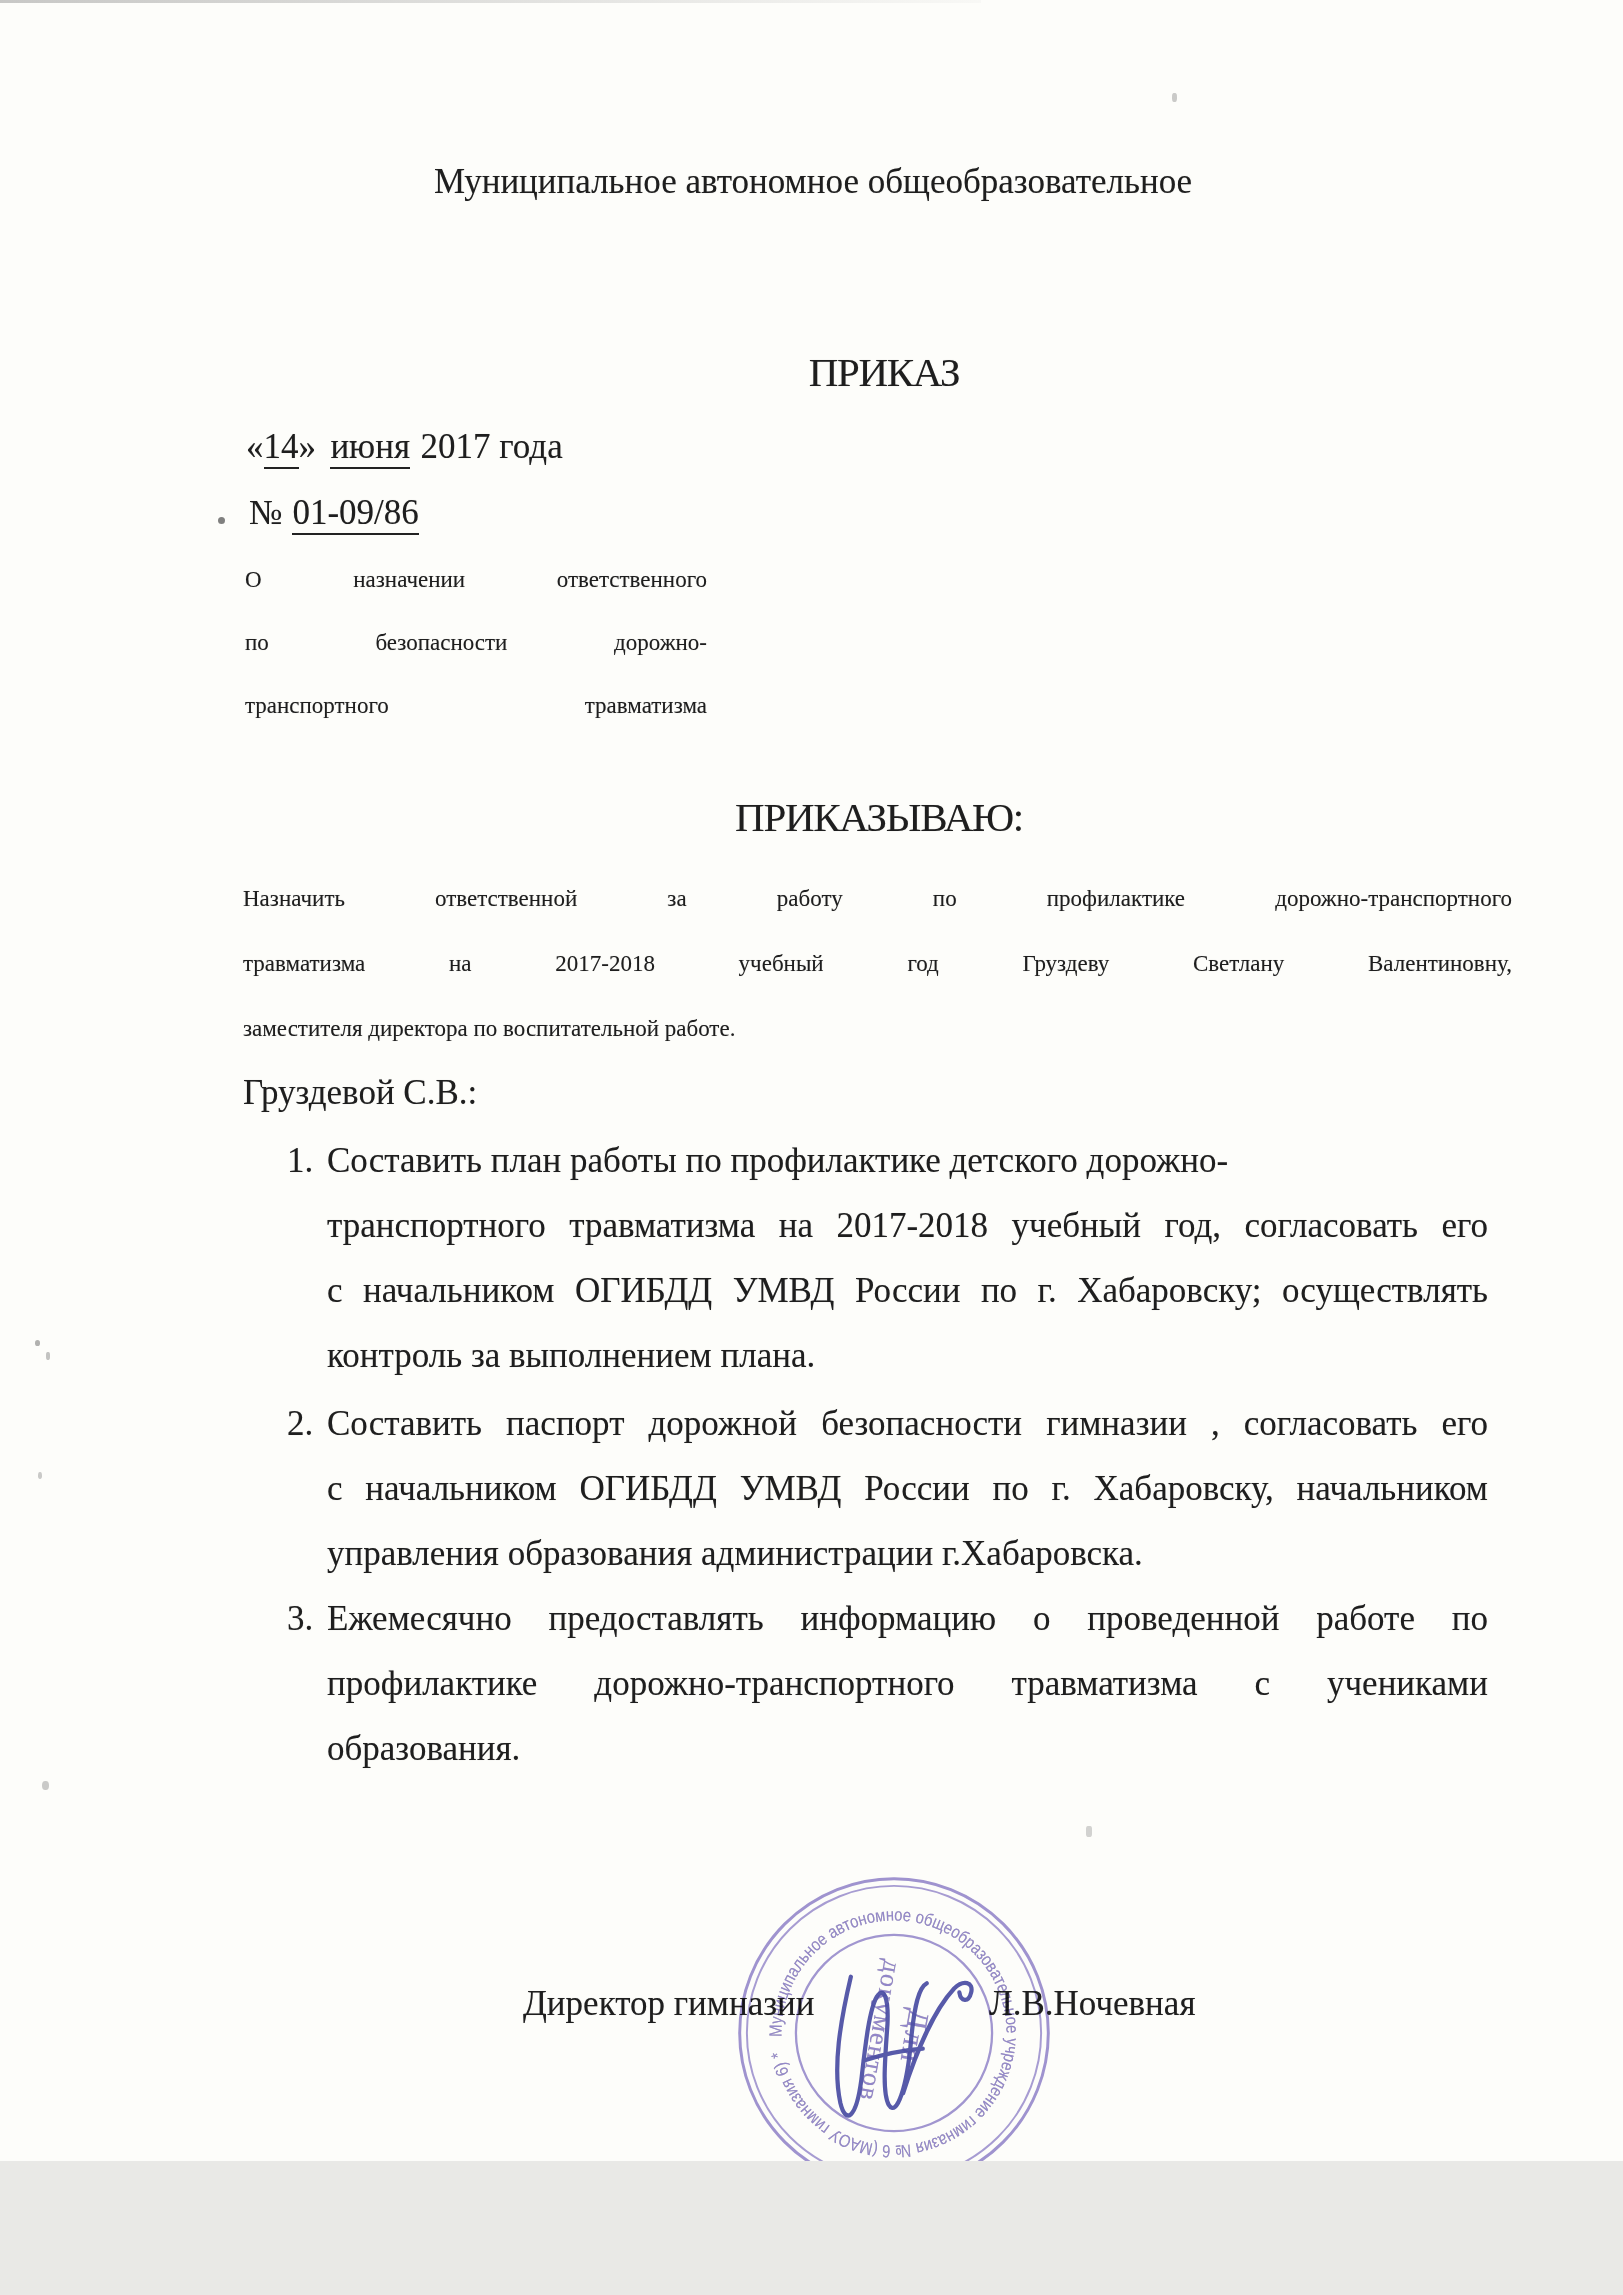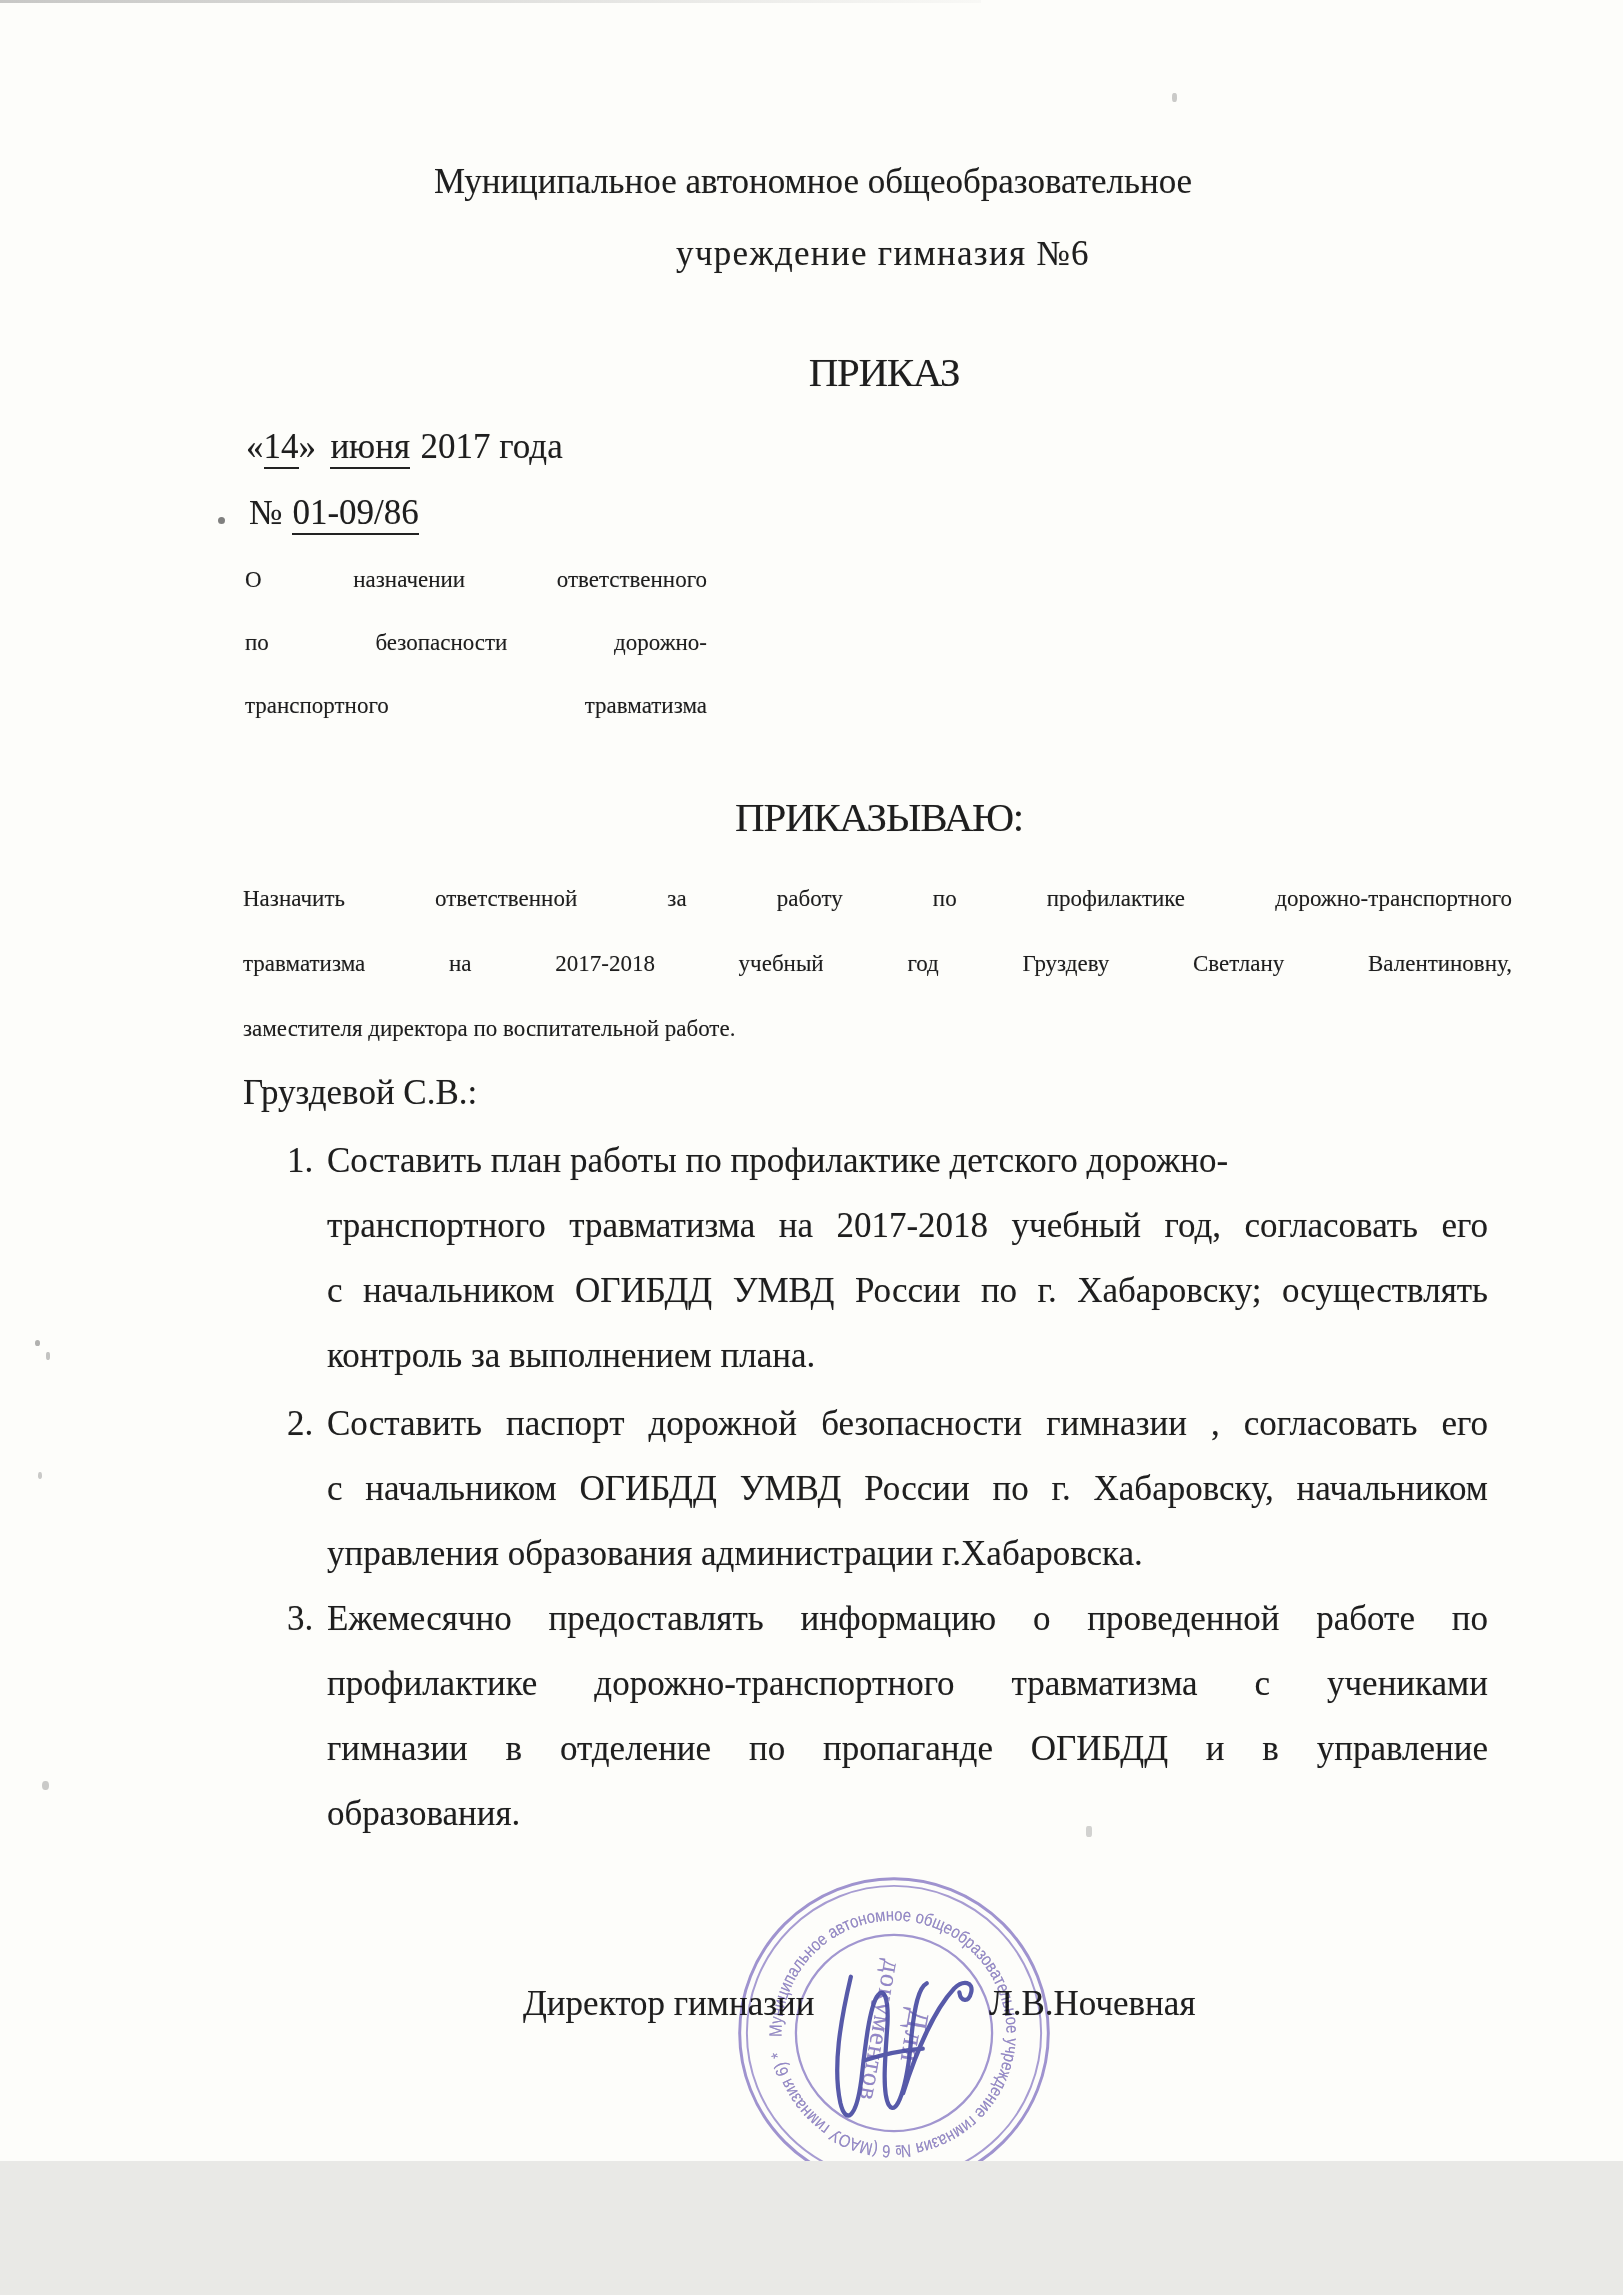--- a/index.html
+++ b/index.html
@@ -39,21 +39,20 @@
   <div class="scan-edge-top"></div>
   <div class="speck" style="left:218px;top:517px;width:7.2px;height:7.2px;opacity:.75;"></div>
   <div class="speck" style="left:1172px;top:93px;width:4.6px;height:9.2px;opacity:.3;border-radius:40%;"></div>
   <div class="speck" style="left:35px;top:1340px;width:5.2px;height:5.9px;opacity:.45;"></div>
   <div class="speck" style="left:46px;top:1352px;width:3.9px;height:7.9px;opacity:.35;border-radius:40%;"></div>
   <div class="speck" style="left:38px;top:1472px;width:3.9px;height:7.2px;opacity:.3;border-radius:40%;"></div>
   <div class="speck" style="left:42px;top:1781px;width:6.5px;height:8.5px;opacity:.3;"></div>
   <div class="speck" style="left:1086px;top:1826px;width:5.9px;height:10.5px;opacity:.25;border-radius:30%;"></div>
 
   <div class="line ctr" style="left:813px;top:160px;">Муниципальное автономное общеобразовательное</div>
-  <div class="line ctr" style="left:883px;top:232px;letter-spacing:1.3px;">учреждение гимназия №6</div>
 
   <div class="line ctr heading" style="left:884px;top:348px;font-family:Liberation Serif, serif;">ПРИКАЗ</div>
 
   <div class="line" style="left:246px;top:425px;">
     <span>«</span><span class="u">14</span><span>»</span><span class="u" style="margin-left:14.4px;">июня</span><span style="margin-left:10.5px;">2017 года</span>
   </div>
 
   <div class="line" style="left:249px;top:491px;">
     <span>№</span><span class="u" style="margin-left:10px;">01-09/86</span>
   </div>
@@ -91,21 +90,20 @@
       <div class="jl">с начальником ОГИБДД УМВД России по г. Хабаровску, начальником</div>
       <div class="ll">управления образования администрации г.Хабаровска.</div>
     </div>
   </div>
 
   <div class="list-item" style="left:287px;top:1586px;width:1226px;">
     <span class="li-num">3.</span>
     <div class="li-text">
       <div class="jl">Ежемесячно предоставлять информацию о проведенной работе по</div>
       <div class="jl">профилактике дорожно-транспортного травматизма с учениками</div>
-      <div class="jl">гимназии в отделение по пропаганде ОГИБДД и в управление</div>
       <div class="ll">образования.</div>
     </div>
   </div>
 
   <div class="line" style="left:523px;top:1982px;">Директор гимназии</div>
   <div class="line" style="left:989px;top:1982px;">Л.В.Ночевная</div>
 
   <svg class="stamp-svg" style="left:724px;top:1863px;" width="340" height="340" viewBox="0 0 520 520" xmlns="http://www.w3.org/2000/svg">
     <g fill="none" stroke="#8172c4">
       <circle cx="260" cy="260" r="236" stroke-width="4.5" opacity="0.82"></circle>

